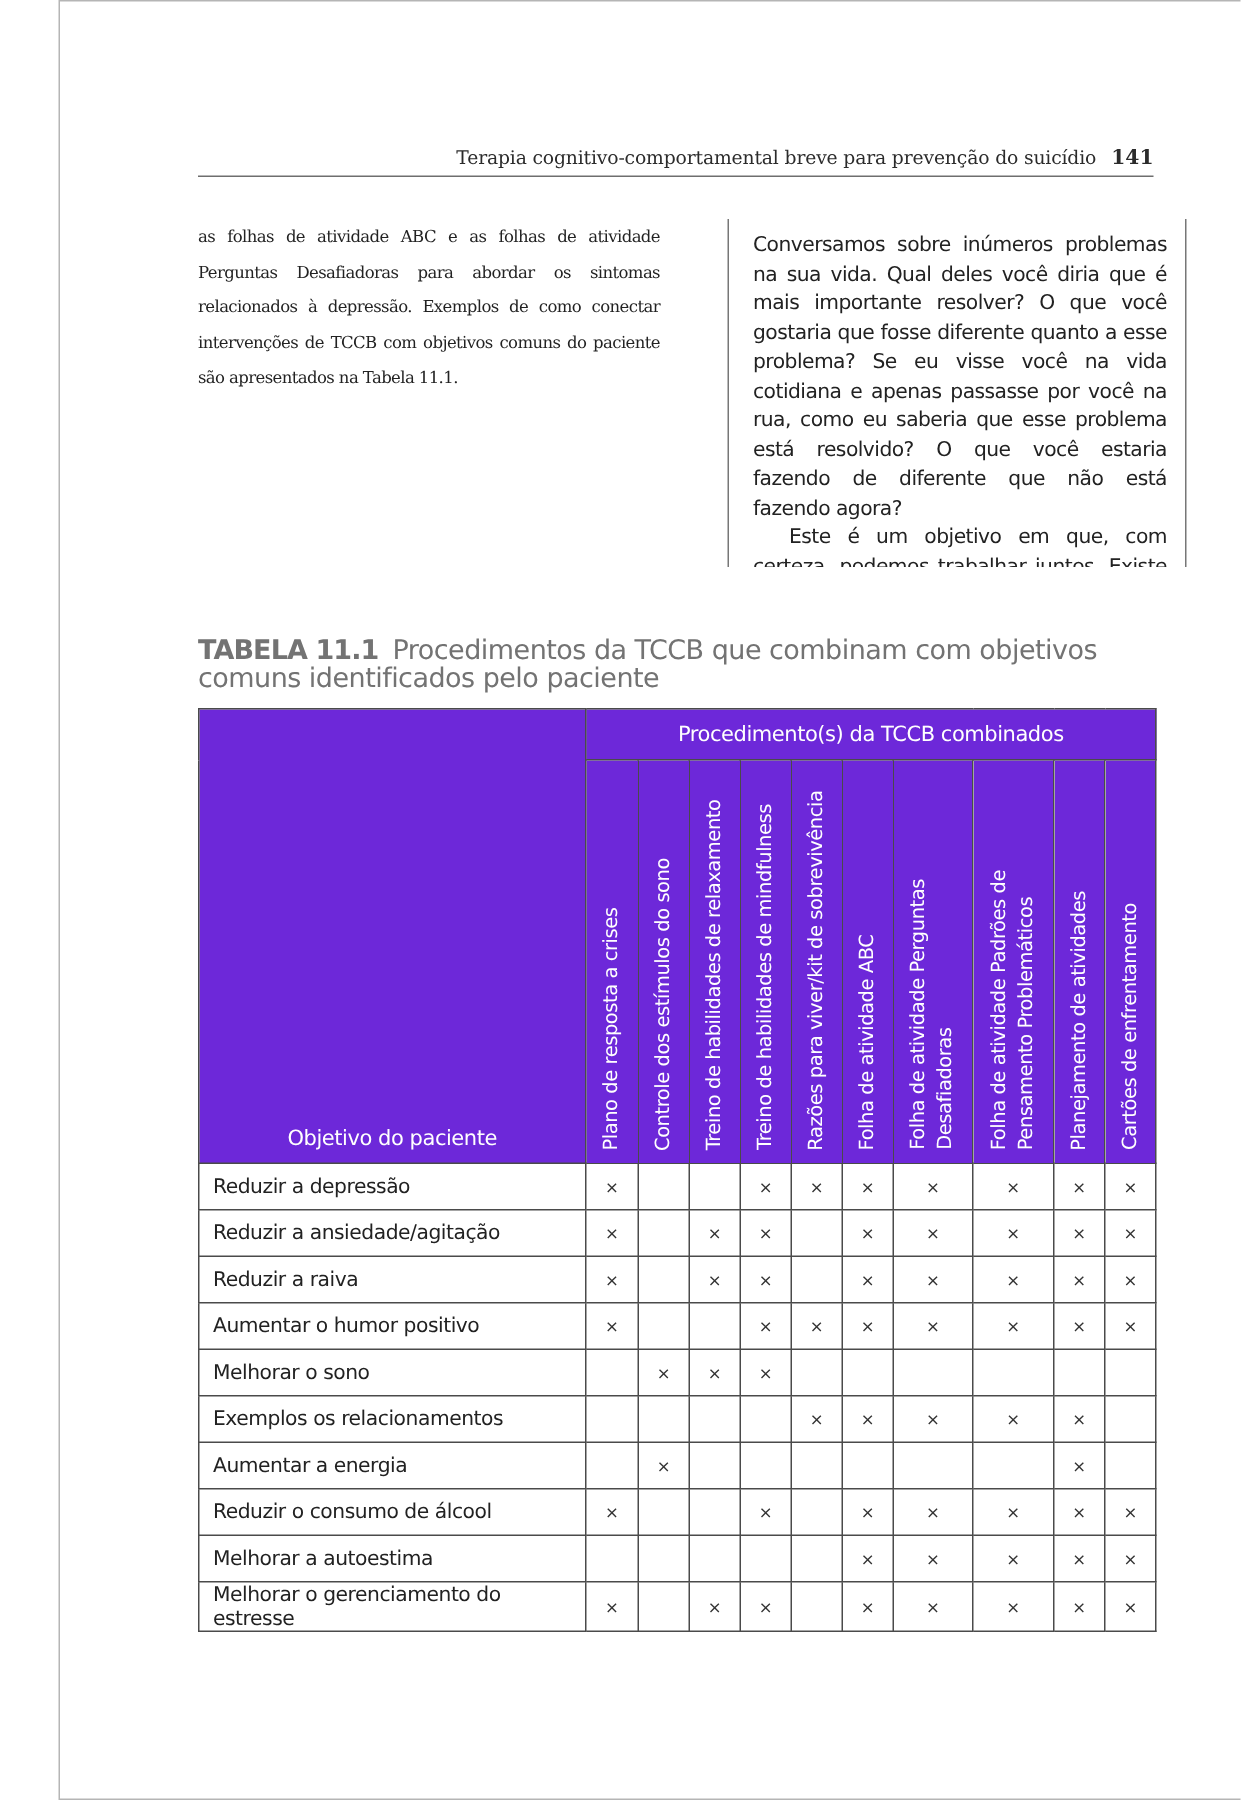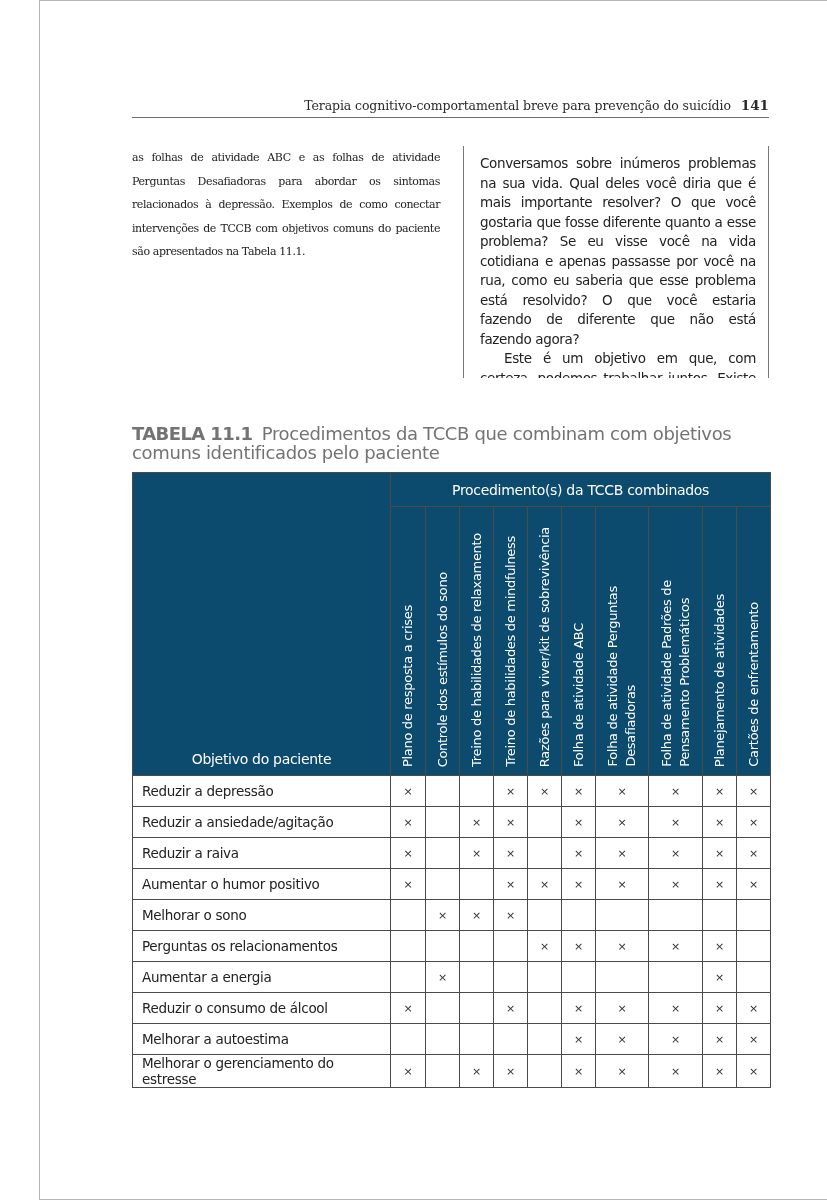--- a/index.html
+++ b/index.html
@@ -26,21 +26,21 @@
   .box {
     position: absolute; left: 92px; top: 299px; width: 306px; height: 78px;
     border: 1.5px solid #777; border-bottom: none;
     font-family: "DejaVu Sans", "Liberation Sans", sans-serif;
     color: #222; box-sizing: border-box; padding: 14px 14px 0 14px;
   }
   .box .box-title { font-weight: bold; font-size: 13.5px; letter-spacing: -0.5px; margin-bottom: 8px; }
   .box .box-text { font-size: 13.5px; line-height: 20px; text-align: justify; letter-spacing: -0.3px; }
 
   .script-col {
-    position: absolute; left: 423px; top: 145px; width: 306px; height: 232px;
+    position: absolute; left: 445px; top: 145px; width: 306px; height: 232px;
     border-left: 1.5px solid #777; border-right: 1.5px solid #777;
     box-sizing: border-box; padding: 8px 12px 0 16px;
     font-family: "DejaVu Sans", "Liberation Sans", sans-serif;
     font-size: 13.5px; line-height: 19.5px; color: #222; text-align: justify;
     letter-spacing: -0.35px; overflow: hidden;
   }
   .script-col p { margin: 0; }
   .script-col p.indent { text-indent: 24px; }
 
   .caption {
@@ -49,21 +49,21 @@
     font-size: 18px; line-height: 19px; color: #737373; letter-spacing: -0.35px;
   }
   .caption .label { font-weight: bold; letter-spacing: -0.6px; margin-right: 4px; }
 
   table.tccb {
     position: absolute; left: 92px; top: 471px; width: 638px;
     border-collapse: collapse; table-layout: fixed;
     font-family: "DejaVu Sans", "Liberation Sans", sans-serif;
   }
   table.tccb th, table.tccb td { border: 1.3px solid #4a4a4a; padding: 0; }
-  table.tccb thead th { background: #0c4a6e; color: #fff; font-weight: normal; }
+  table.tccb thead th { background: #6d28d9; color: #fff; font-weight: normal; }
   .th-goal { vertical-align: bottom; font-size: 14px; padding-bottom: 8px !important; letter-spacing: -0.3px; }
   .th-group { height: 33px; font-size: 14px; text-align: center; letter-spacing: -0.3px; }
   .th-proc { height: 268px; vertical-align: bottom; position: relative; }
   .th-proc .vlabel {
     position: absolute; left: 50%; bottom: 8px;
     writing-mode: vertical-rl; transform: translateX(-50%) rotate(180deg);
     font-size: 13px; line-height: 18px; white-space: nowrap; text-align: left; letter-spacing: -0.3px;
   }
   table.tccb tbody td { height: 30px; font-size: 13.5px; color: #222; }
   table.tccb tbody td.goal { padding-left: 9px; letter-spacing: -0.3px; }
@@ -205,21 +205,21 @@
           <td class="mark">×</td>
           <td class="mark">×</td>
           <td class="mark"></td>
           <td class="mark"></td>
           <td class="mark"></td>
           <td class="mark"></td>
           <td class="mark"></td>
           <td class="mark"></td>
         </tr>
         <tr>
-          <td class="goal">Perguntas os relacionamentos</td>
+          <td class="goal">Exemplos os relacionamentos</td>
           <td class="mark"></td>
           <td class="mark"></td>
           <td class="mark"></td>
           <td class="mark"></td>
           <td class="mark">×</td>
           <td class="mark">×</td>
           <td class="mark">×</td>
           <td class="mark">×</td>
           <td class="mark">×</td>
           <td class="mark"></td>

